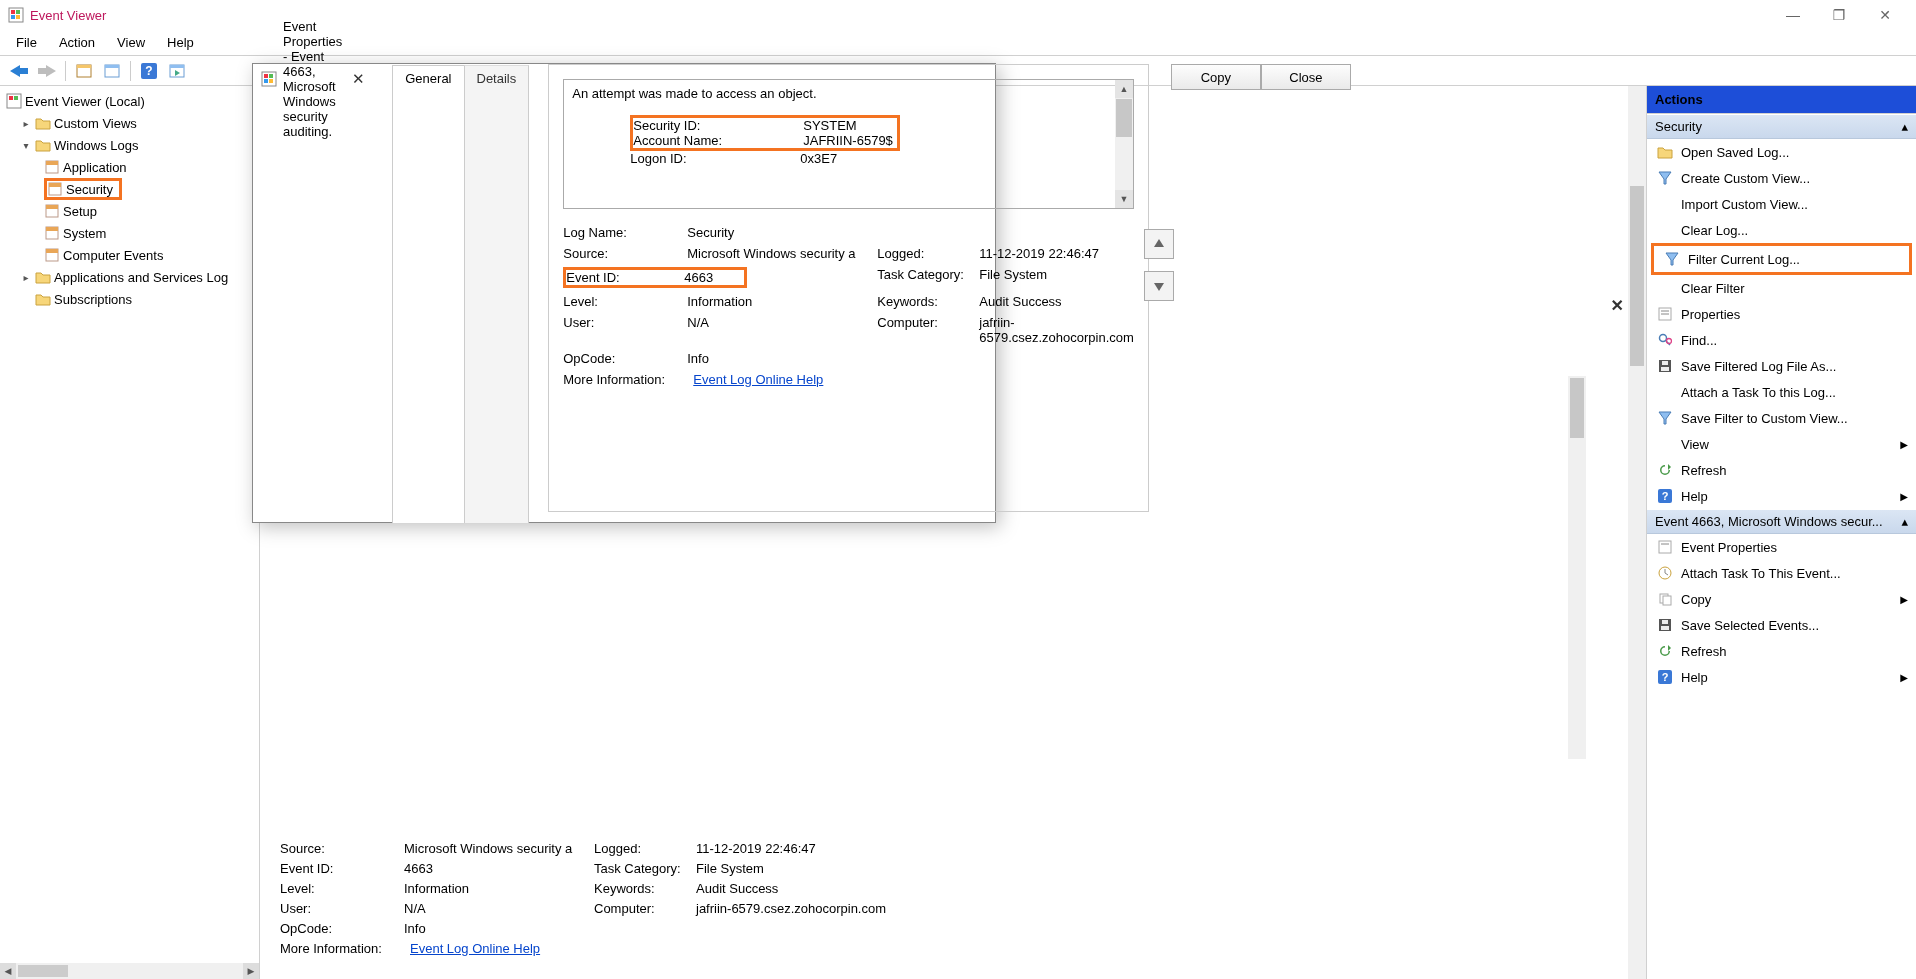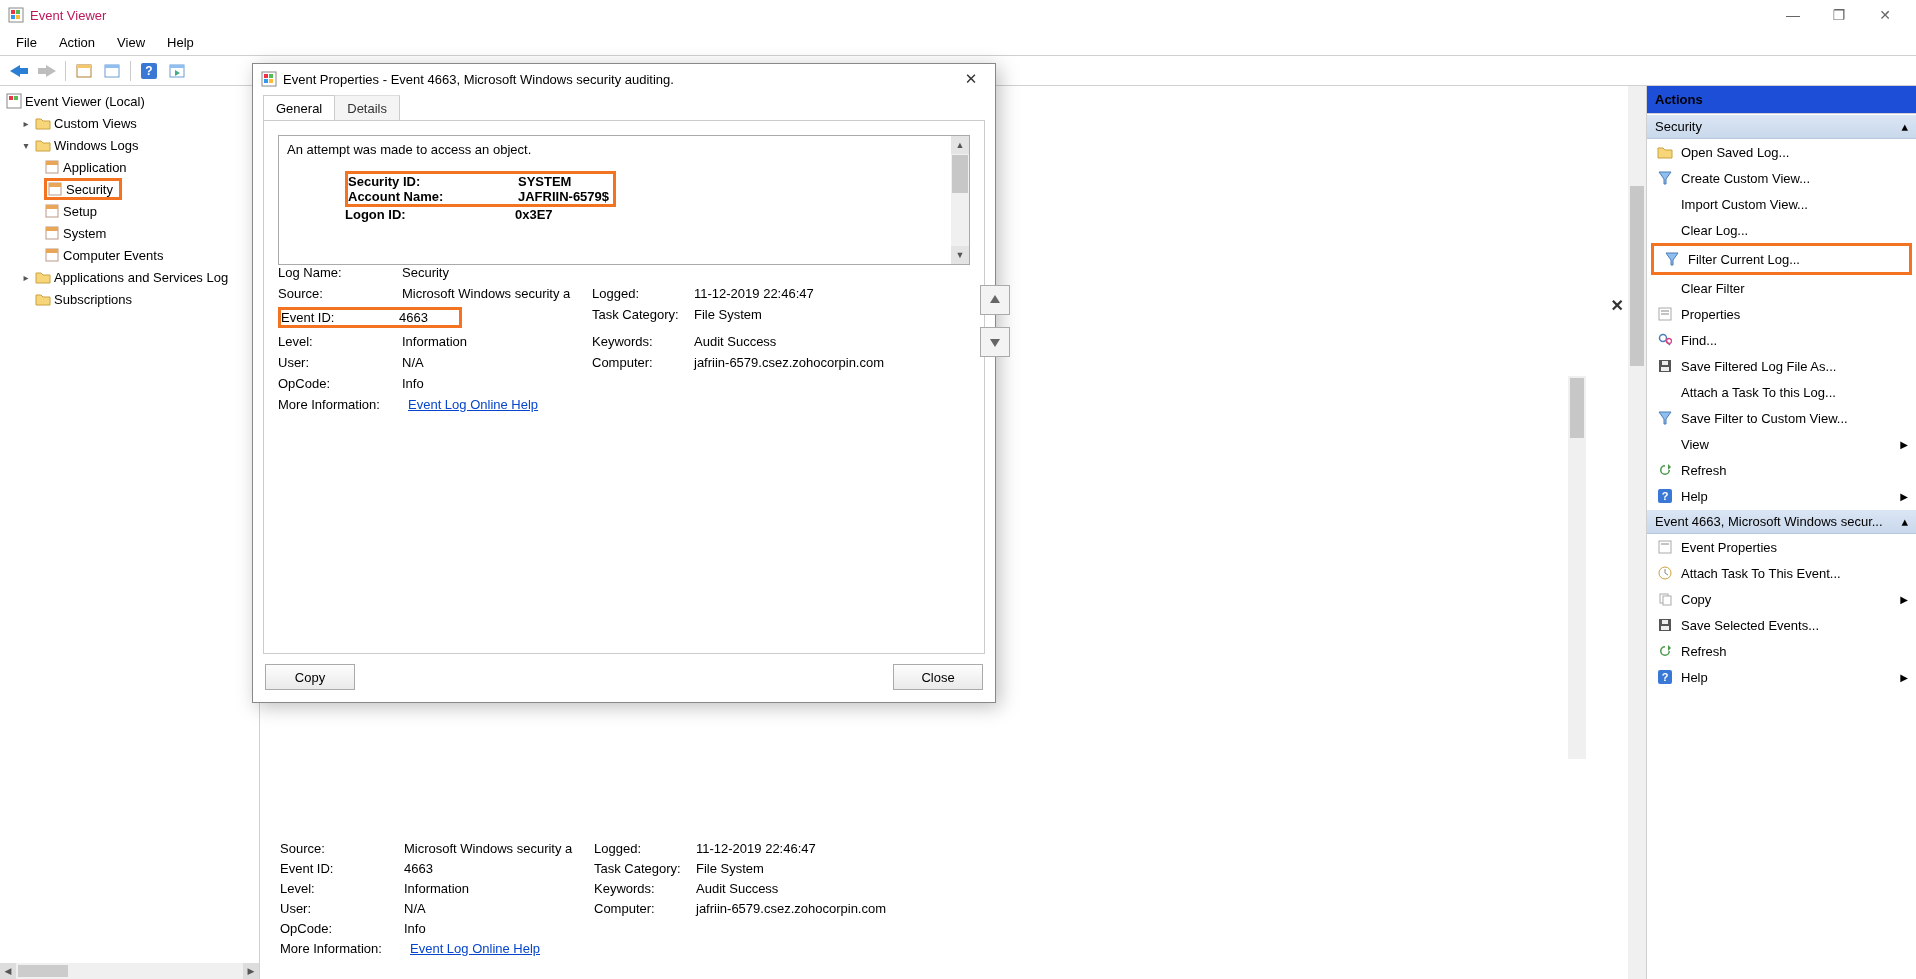--- a/index.html
+++ b/index.html
@@ -39,37 +39,37 @@
 .center-pane { flex: 1; position: relative; background: #fff; }
 .actions-pane { width: 270px; border-left: 1px solid #d0d0d0; display: flex; flex-direction: column; }
 .actions-header { background: #1d4ed8; padding: 6px 8px; font-weight: 600; border-bottom: 1px solid #d0d0d0; }
 .actions-section-title { background: linear-gradient(#dbe6f4, #c9d8ec); padding: 4px 8px; font-size: 13px; border-top: 1px solid #fff; border-bottom: 1px solid #b8c8dc; display: flex; justify-content: space-between; align-items: center; white-space: nowrap; overflow: hidden; text-overflow: ellipsis; }
 .actions-section-title span:first-child { overflow: hidden; text-overflow: ellipsis; }
 .actions-item { display: flex; align-items: center; gap: 8px; padding: 5px 8px 5px 10px; font-size: 13px; }
 .actions-item .icon { width: 16px; height: 16px; display: inline-flex; align-items: center; justify-content: center; flex-shrink: 0; }
 .actions-item .arrow { margin-left: auto; font-size: 10px; }
 
 
-.dialog { position: absolute; left: 252px; top: 63px; width: 744px; height: 640px; background: #fff; border: 1px solid #888; box-shadow: 4px 4px 18px rgba(0,0,0,.25); z-index: 50; display: flex; flex-direction: column; }
+.dialog { position: absolute; left: 252px; top: 63px; width: 744px; height: 460px; background: #fff; border: 1px solid #888; box-shadow: 4px 4px 18px rgba(0,0,0,.25); z-index: 50; display: flex; flex-direction: row; }
 .dlg-title { height: 30px; display: flex; align-items: center; padding: 0 8px; }
 .dlg-title .icon { width: 16px; height: 16px; margin-right: 6px; }
 .dlg-title .t { flex: 1; font-size: 13px; }
 .dlg-title .close { width: 32px; height: 28px; display: flex; align-items: center; justify-content: center; font-size: 15px; color: #333; }
 .dlg-tabs { display: flex; padding: 0 10px; }
 .dlg-tab { padding: 5px 12px; border: 1px solid #ccc; border-bottom: none; background: #fff; margin-right: -1px; font-size: 13px; position: relative; top: 1px; }
 .dlg-tab.inactive { background: #f4f4f4; color: #333; border-top-color: #ddd; }
 .dlg-body { border: 1px solid #ccc; margin: 0 10px 10px 10px; flex: 1; padding: 14px; position: relative; display: flex; flex-direction: column; }
 .desc-box { border: 1px solid #aaa; height: 130px; position: relative; padding: 6px 24px 6px 8px; font-size: 13px; overflow: hidden; }
 .desc-box .vscroll { position: absolute; right: 0; top: 0; bottom: 0; width: 18px; background: #f0f0f0; }
 .desc-box .vscroll .arrow { height: 18px; background: #e4e4e4; display: flex; align-items: center; justify-content: center; font-size: 9px; color: #555; }
 .desc-box .vscroll .thumb { height: 38px; background: #c7c7c7; margin: 1px; }
 .desc-row { display: flex; }
-.desc-indent { padding-left: 58px; font-weight: bold; }
-
-.prop-grid { margin-top: 0; font-size: 13px; }
+.desc-indent { padding-left: 58px; }
+
+.prop-grid { margin-top: 16px; font-size: 13px; }
 .prop-row { display: flex; margin-bottom: 6px; }
 .prop-label { width: 124px; }
 .prop-val { width: 190px; white-space: nowrap; overflow: hidden; }
 .prop-label2 { width: 102px; }
 .prop-val2 { flex: 1; }
 .link { color: #0645cc; text-decoration: underline; }
 
 .dlg-nav { position: absolute; right: -40px; top: 150px; display: flex; flex-direction: column; gap: 12px; }
 .dlg-nav button { width: 30px; height: 30px; border: 1px solid #aaa; background: #f3f3f3; font-size: 14px; display: flex; align-items: center; justify-content: center; }
 

